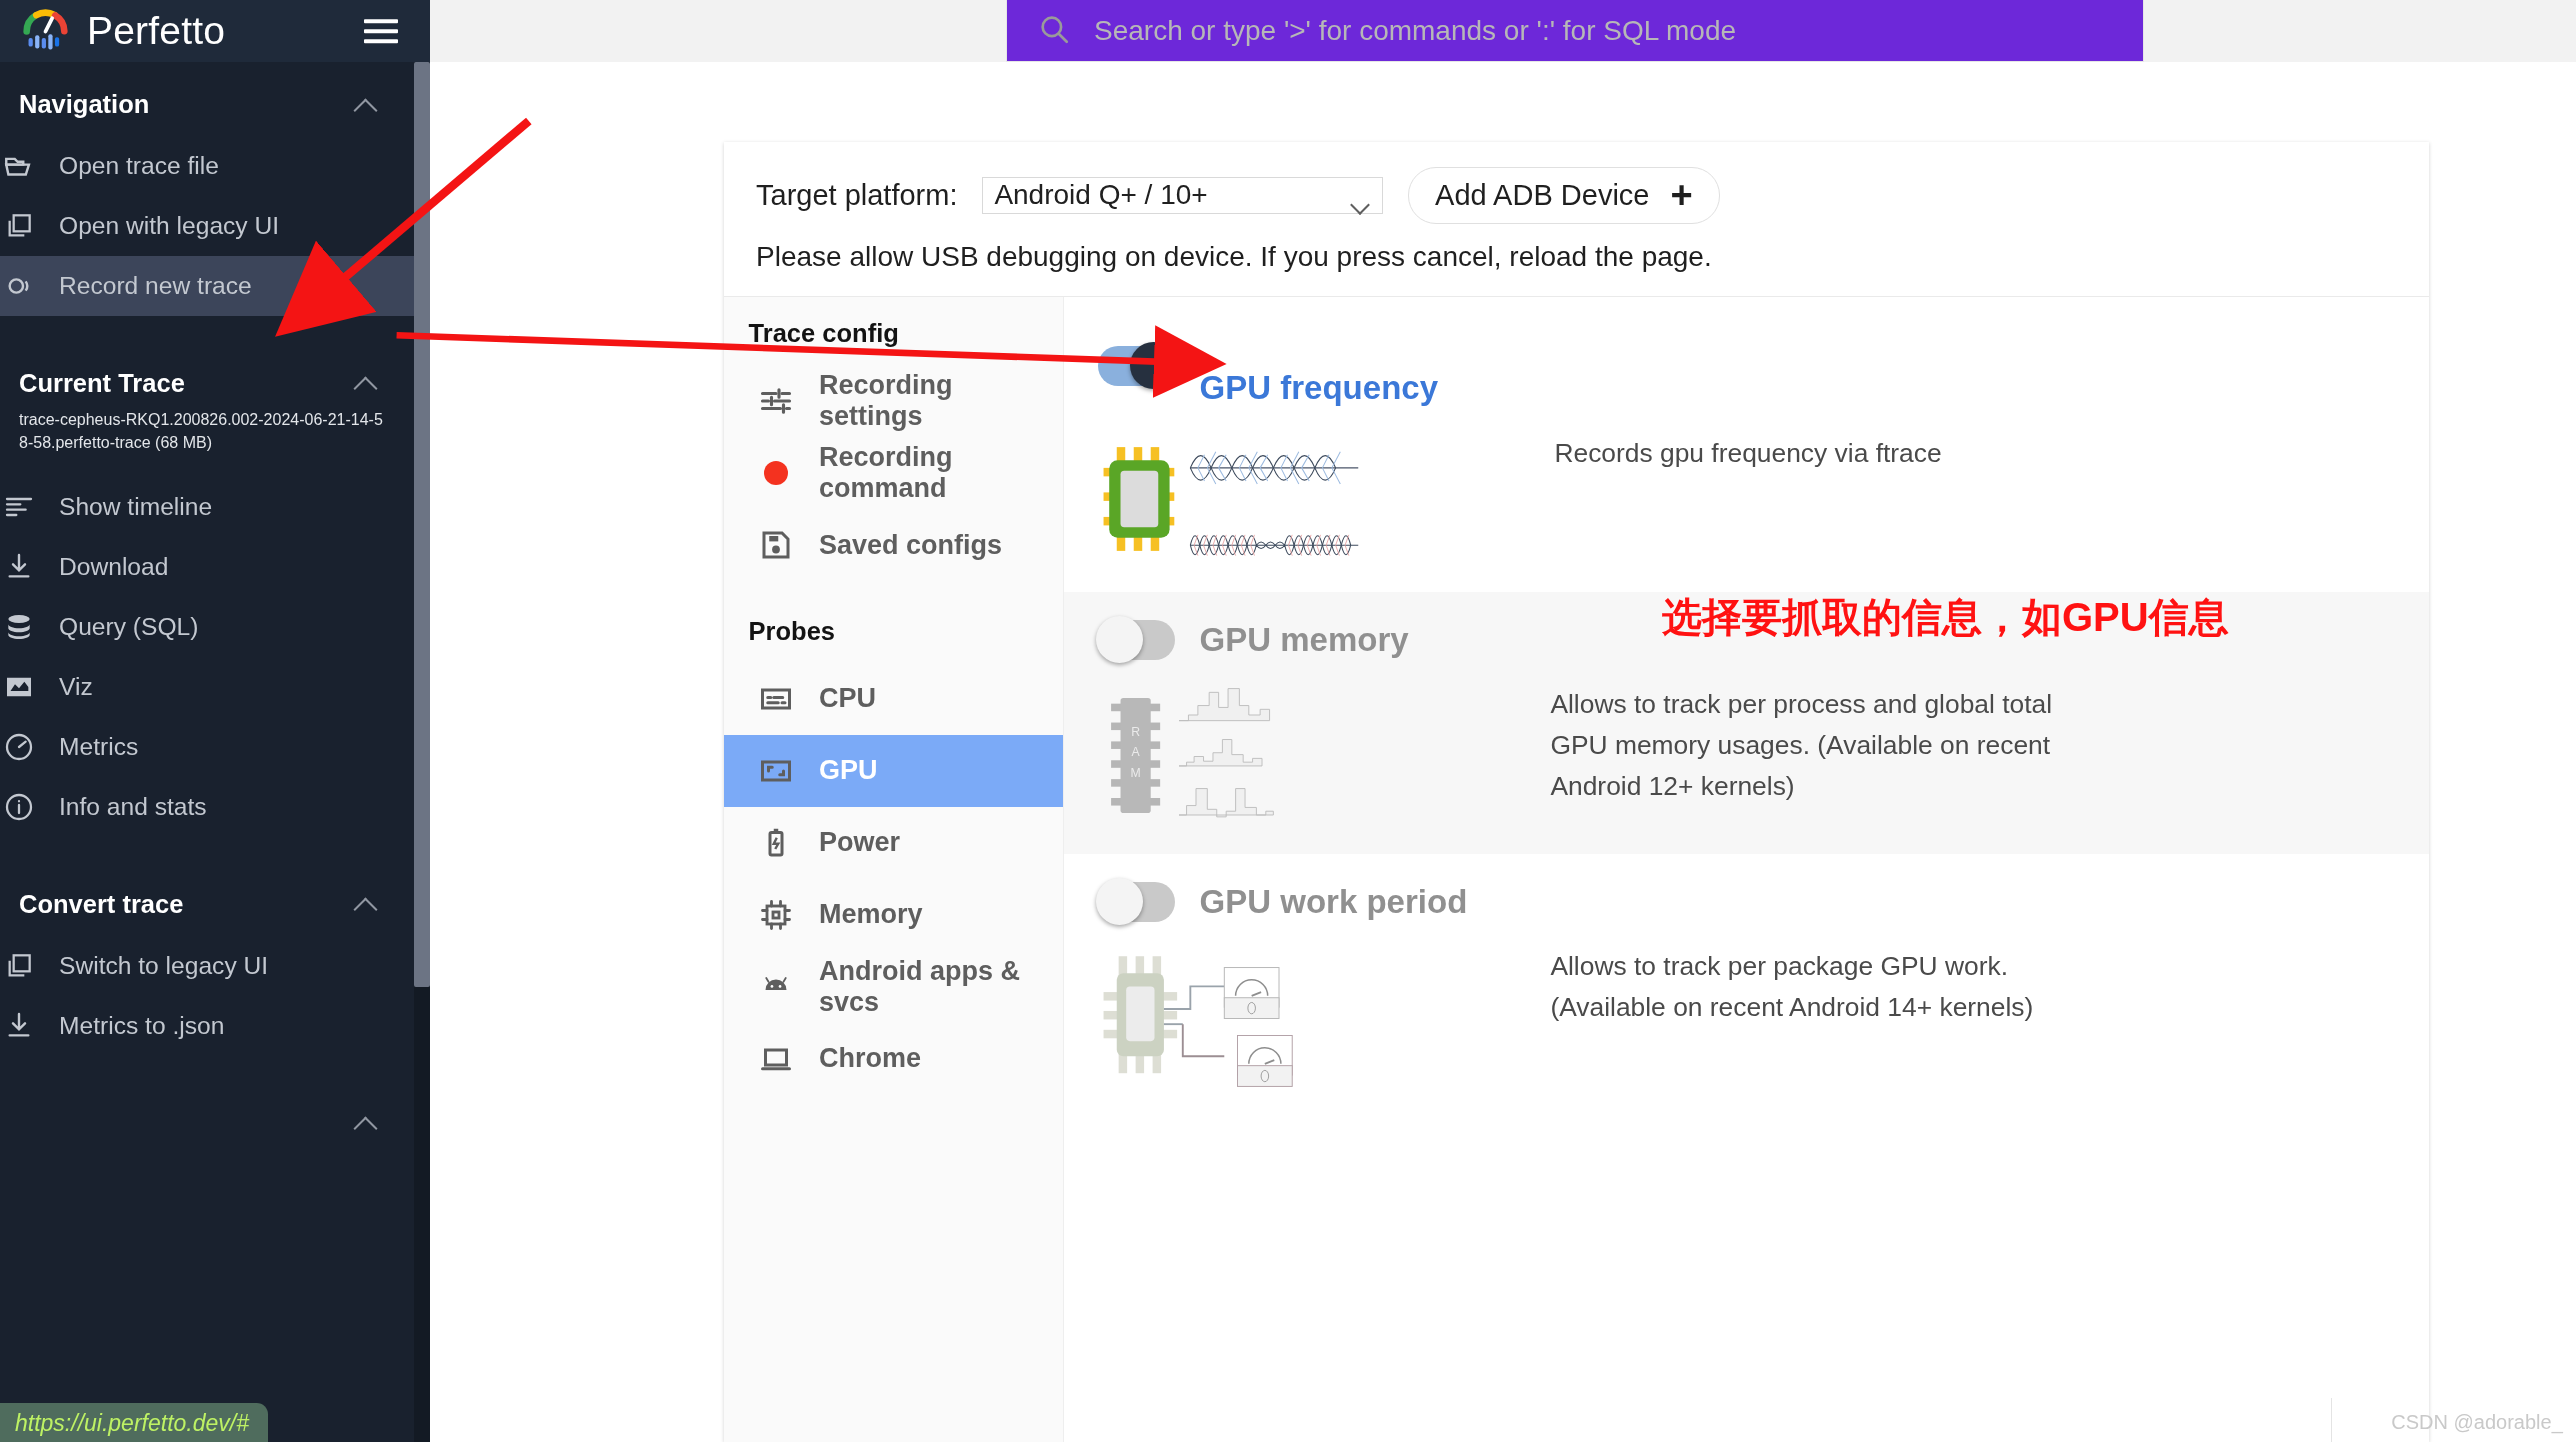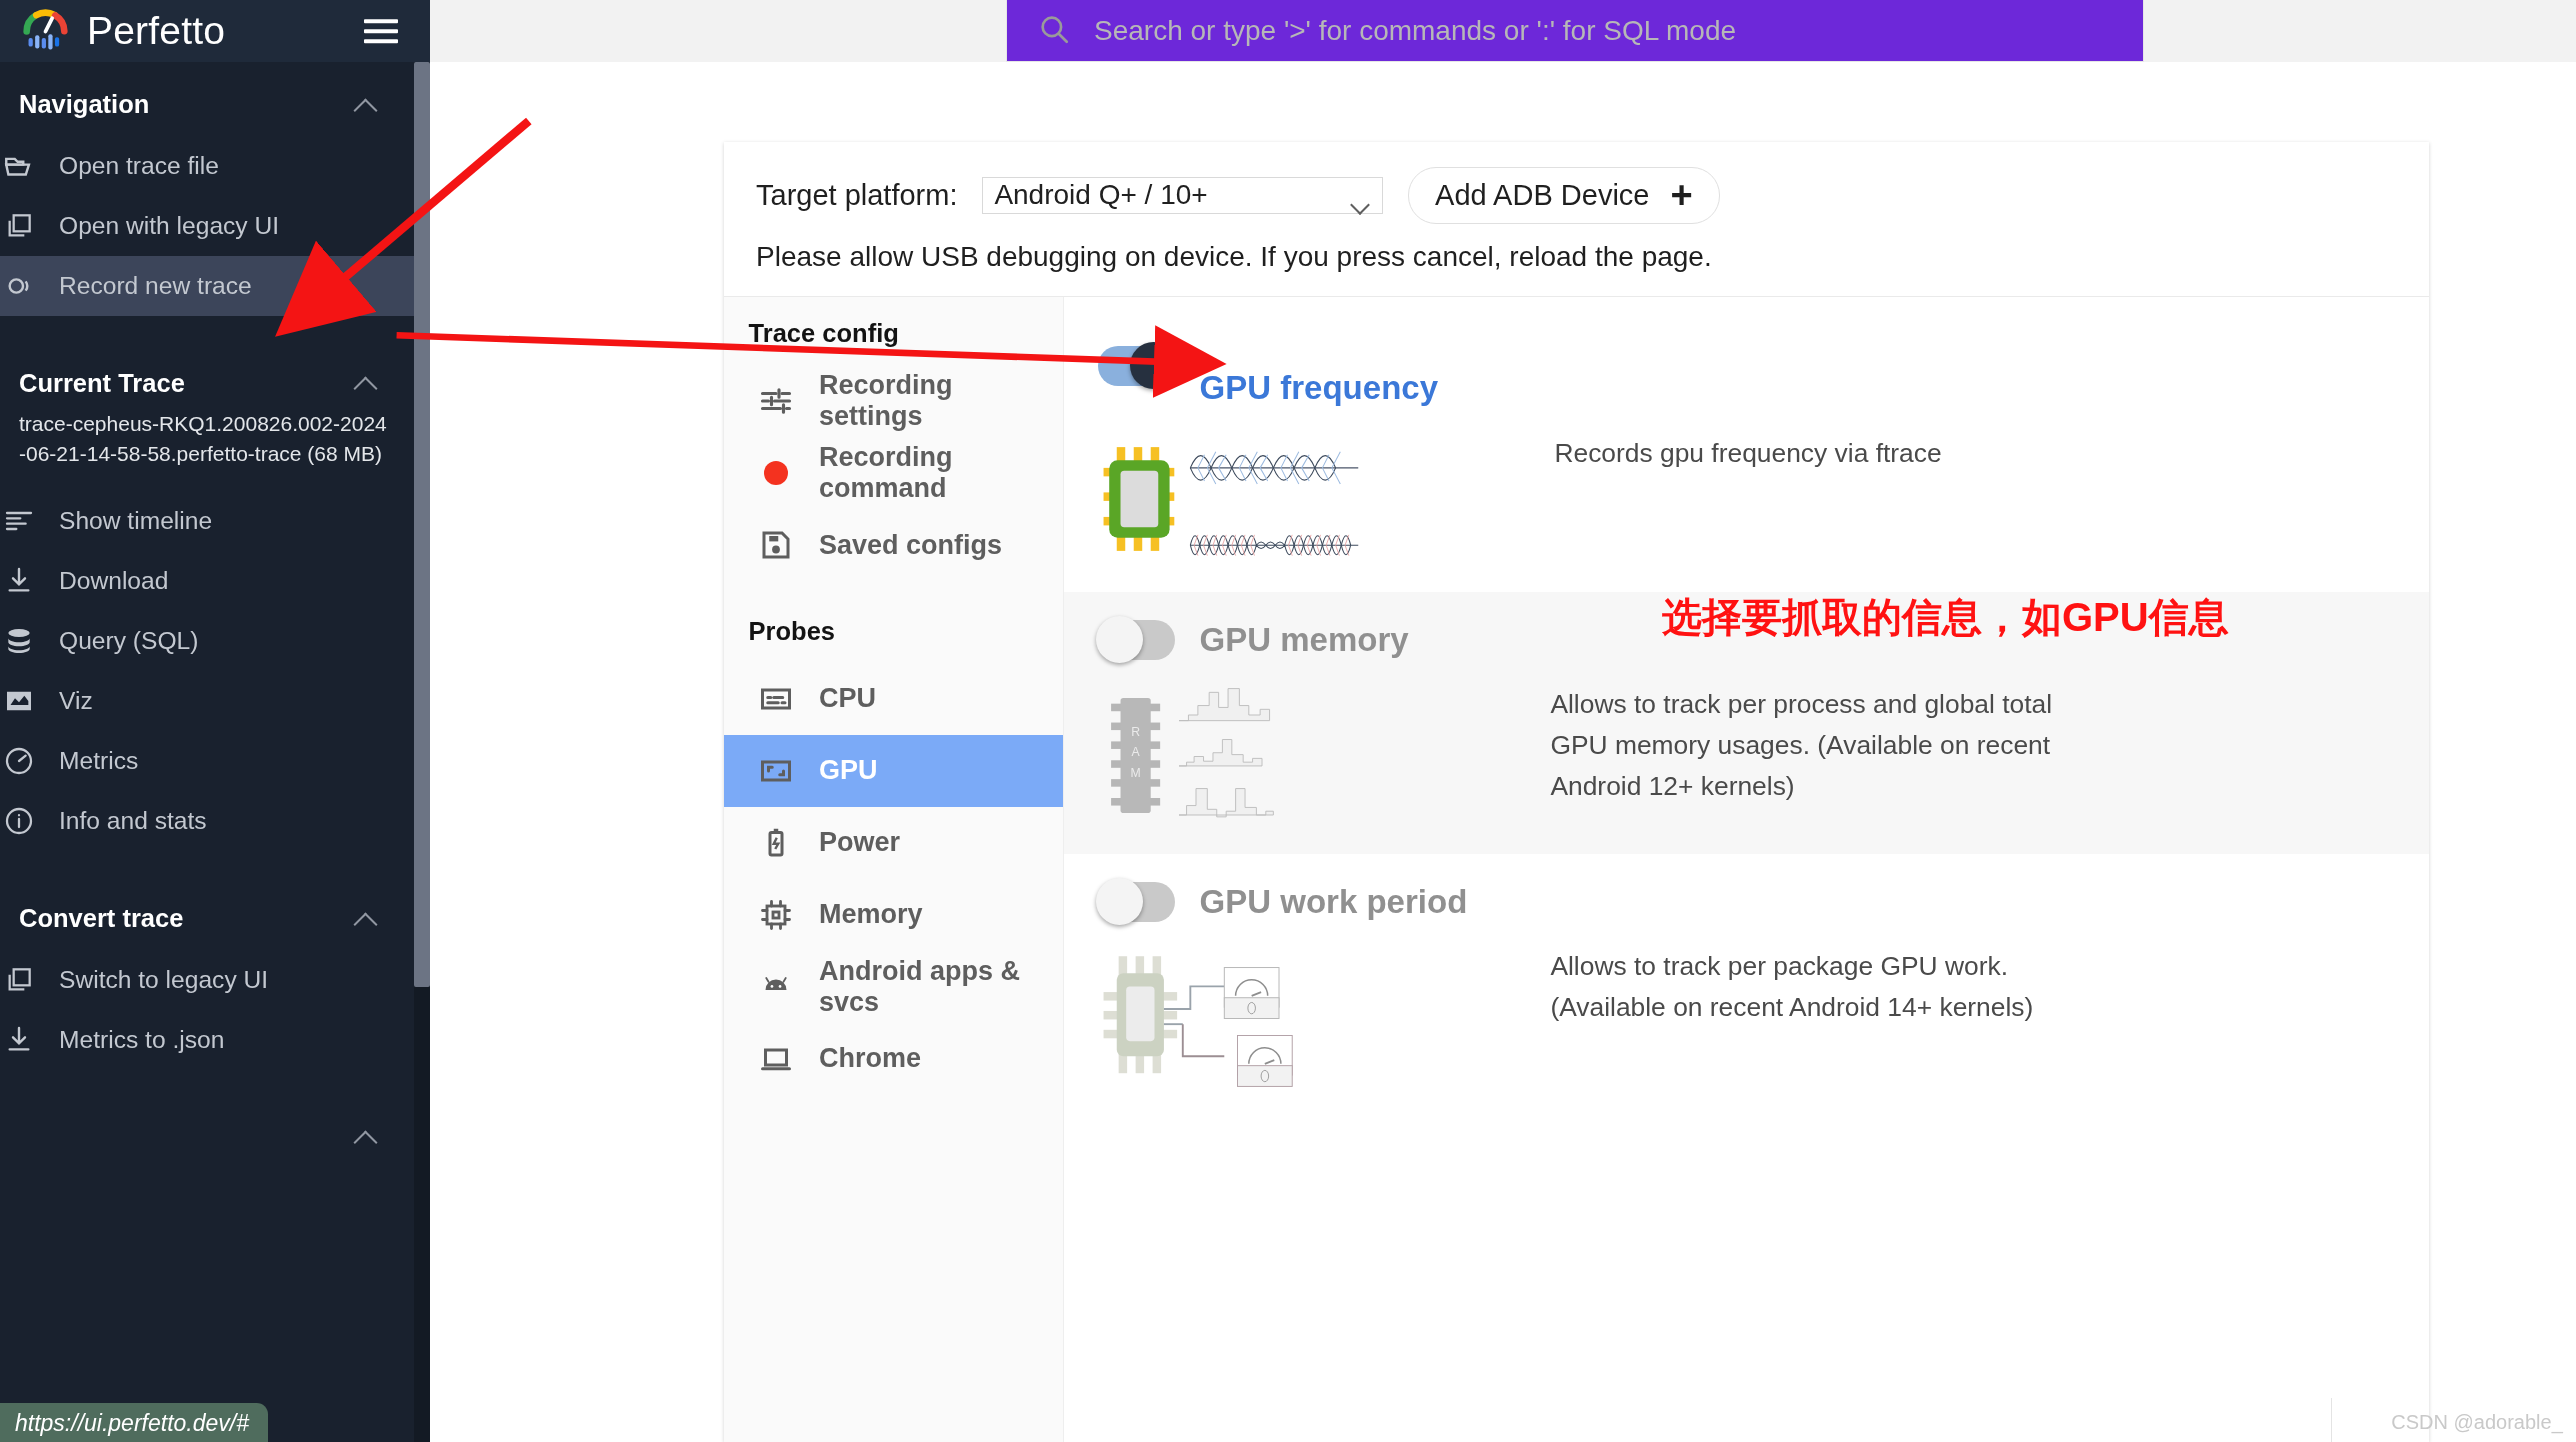--- a/index.html
+++ b/index.html
@@ -63,39 +63,39 @@
   .sb-item {
     display: flex; align-items: center; gap: 21px;
     height: 60px; 
     color: #c3c8d0; font-size: 24.6px;
     cursor: pointer; width: 430px;
   }
   .sb-item.active { background: #3c455a; }
   .sb-item .ico { width: 38px; height: 38px; flex: 0 0 38px; display:flex; align-items:center; justify-content:center;}
   .sb-item .ico svg { display: block; }
   .sb-trace-name {
-    color: #e3e6ea; font-size: 21px; line-height: 1.42;
+    color: #e3e6ea; font-size: 16px; line-height: 1.42;
     padding: 11.3px 28px 5.7px 19px; width: 415px;
     word-break: break-all;
   }
   .sb-gap { height: 24.6px; }
 
   .sb-scrollbar {
     position: absolute; right: 0; top: 62px;
     width: 16px; height: 1381px; background: #131a24;
   }
   .sb-scrollbar .thumb {
     position: absolute; left: 0; top: 0;
     width: 16px; height: 925px;
     background: #6c7484; border-radius: 1.9px;
   }
 
   .status-url {
     position: absolute; left: 0; bottom: 0;
-    background: #4f6c5d; color: #ffffff;
+    background: #4f6c5d; color: #bef264;
     font-size: 23px; font-style: italic;
     padding: 7.6px 19px 5.7px 15px;
     border-top-right-radius: 11.3px;
     white-space: nowrap;
     z-index: 40;
   }
 
   
   .topbar {
     position: absolute; left: 430px; top: 0;

